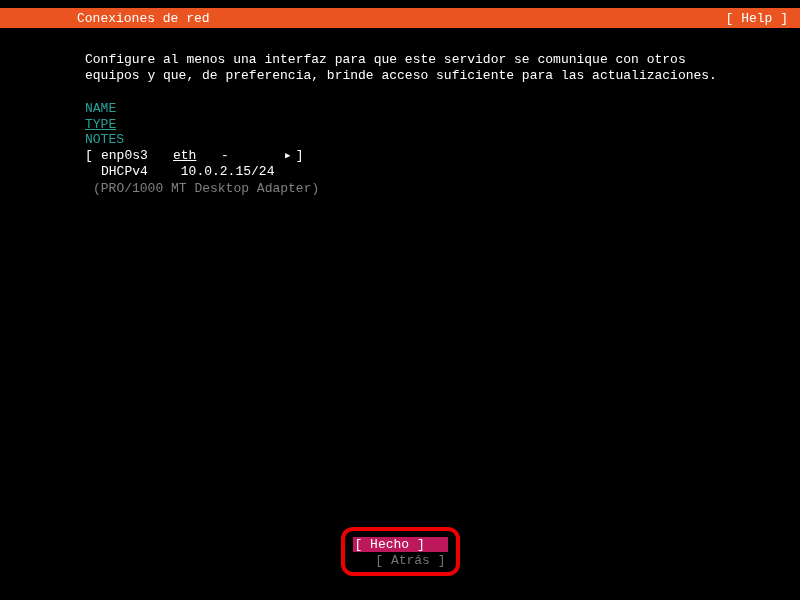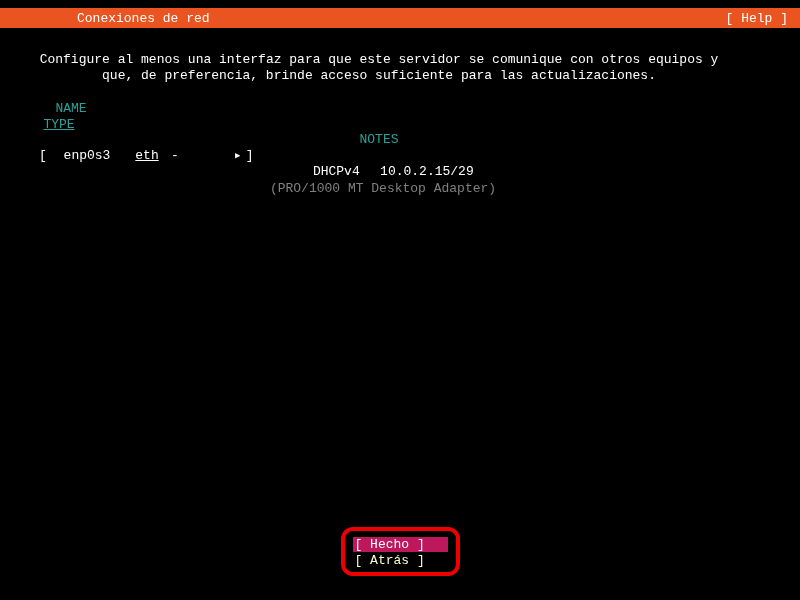--- a/index.html
+++ b/index.html
@@ -24,24 +24,23 @@
     .header {
       background: #e95420;
       height: 20px;
       display: flex;
       justify-content: space-between;
       align-items: center;
       padding: 0 12px 0 77px;
       color: #fff;
     }
     .content {
-      padding: 24px 77px 0 35px;
+      padding: 24px 77px 0 85px;
       color: #fff;
       line-height: 1.2;
-      text-align: center;
     }
     .description {
       margin-bottom: 18px;
     }
     .table-header {
       color: #2aa198;
       display: flex;
       flex-direction: column;
     }
     .col-name { width: 72px; display: inline-block; }
@@ -83,25 +82,26 @@
       align-items: flex-start;
     }
     .btn-done {
       background: #be185d;
       color: #fff;
       padding: 0 2px;
       display: inline-block;
       min-width: 95px;
     }
     .btn-back {
-      color: #fef9c3;
+      color: #737373;
       padding: 0 2px;
       display: inline-block;
       min-width: 95px;
       margin-top: 1px;
+      text-align: right;
     }
     .help-link {
       cursor: pointer;
     }
   </style>
 </head>
 <body>
 
 <div class="top-bar"></div>
 
@@ -124,21 +124,21 @@
     <span style="width:16px;display:inline-block;">[</span>
     <span class="col-name">enp0s3</span>
     <span class="col-type">eth</span>
     <span class="col-notes">-</span>
     <span class="arrow-cell">▸</span>
     <span style="margin-left:4px;">]</span>
   </div>
 
   <div class="dhcp-row">
     <span class="col-name">DHCPv4</span>
-    <span>10.0.2.15/29</span>
+    <span>10.0.2.15/24</span>
   </div>
 
   <div class="hw-info">
     <div>(PRO/1000 MT Desktop Adapter)</div>
   </div>
 
 </div>
 
 <div class="footer">
   <div class="highlight-box">

